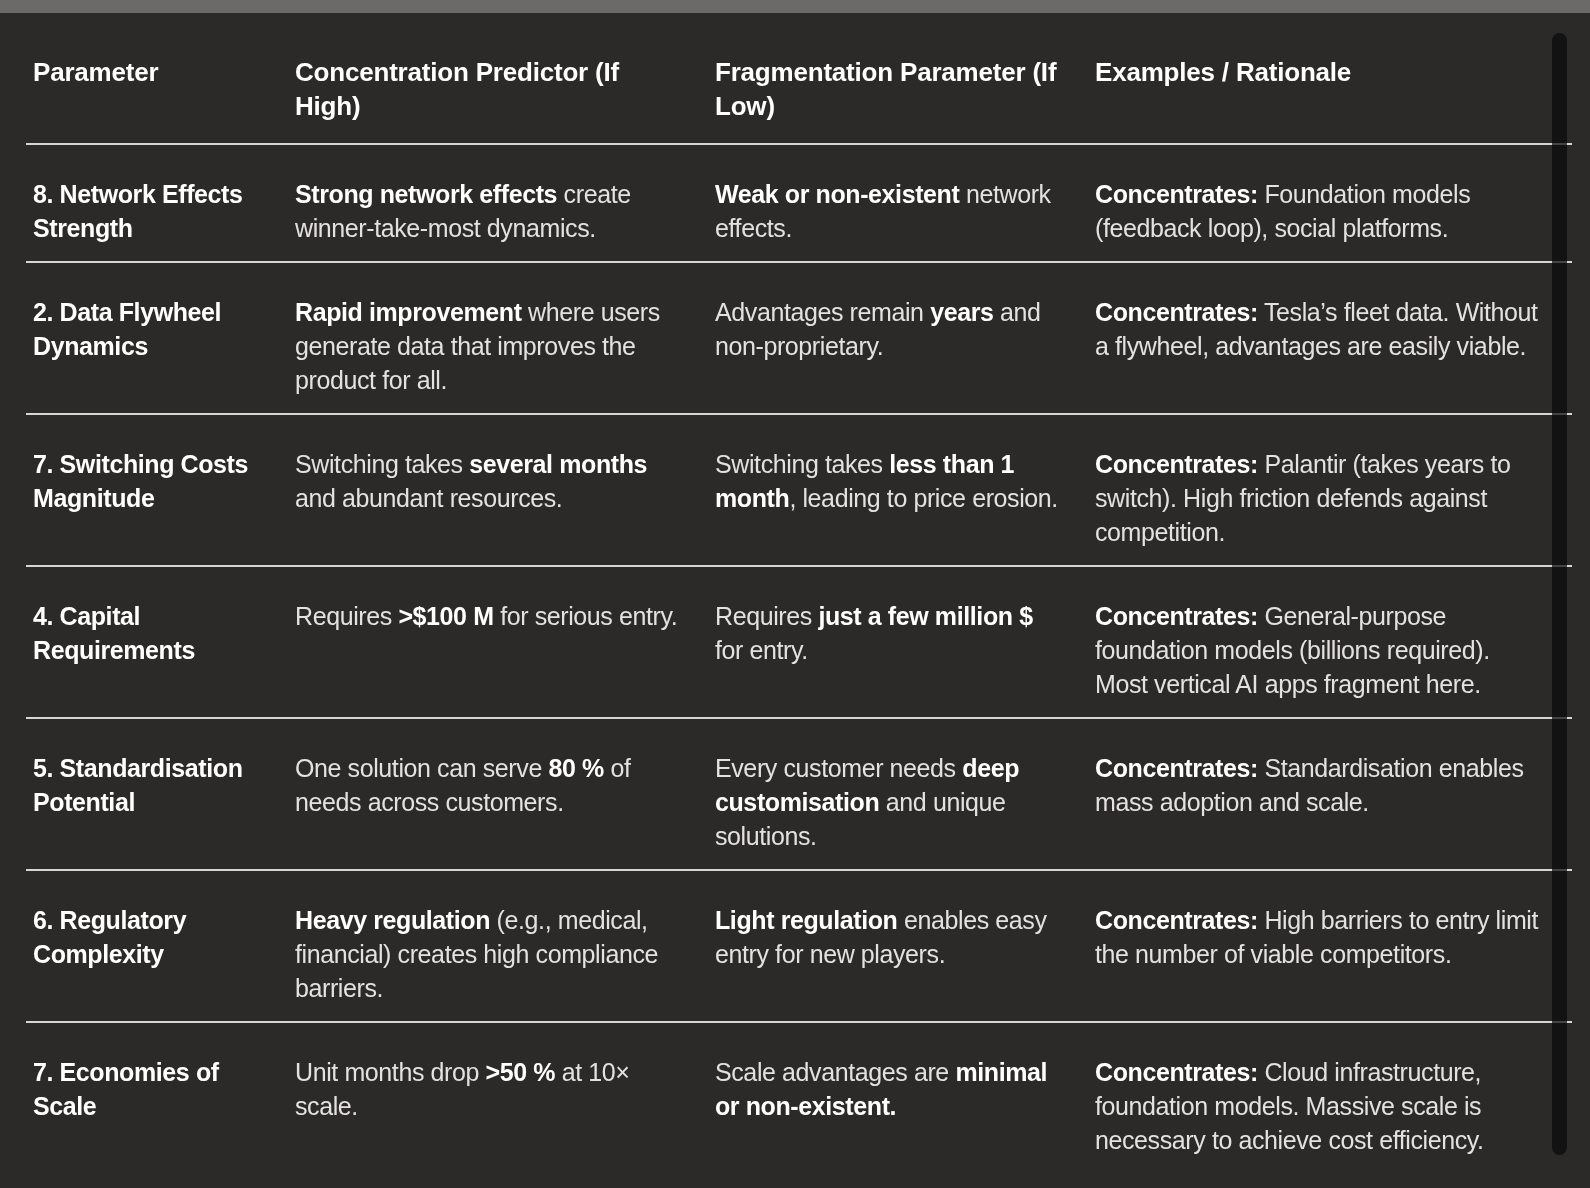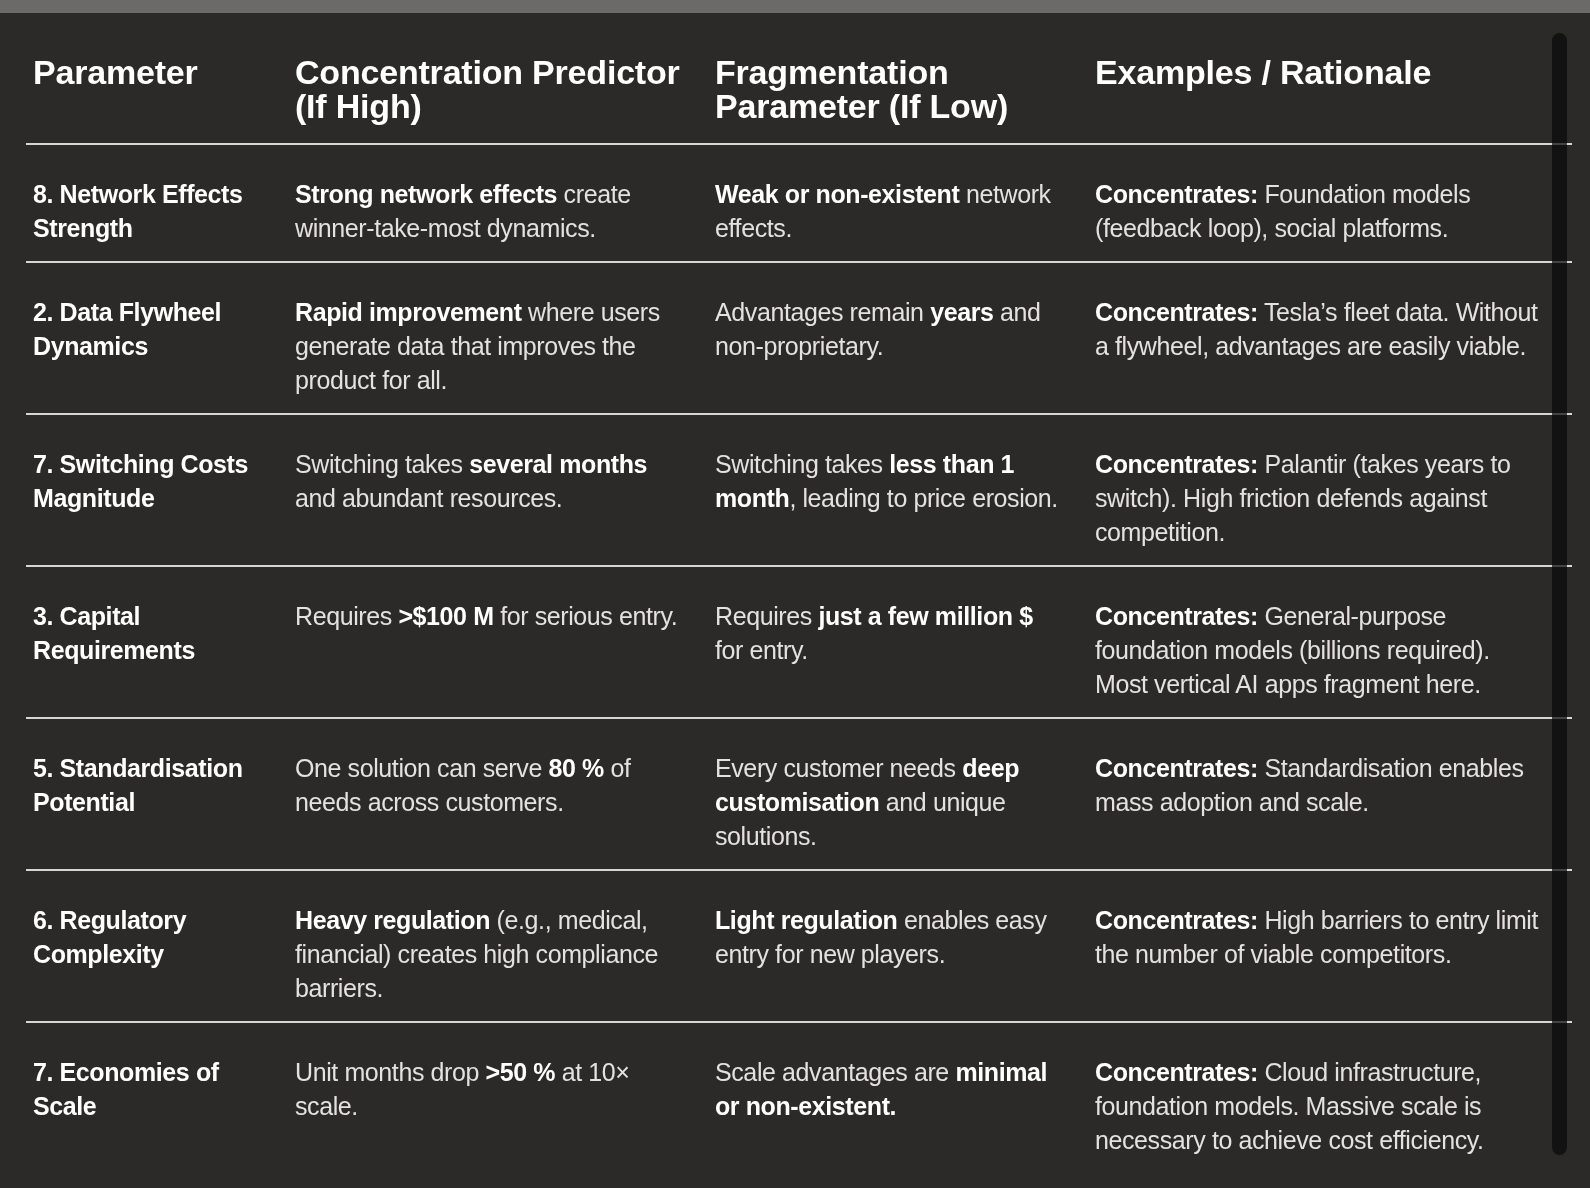--- a/index.html
+++ b/index.html
@@ -31,21 +31,21 @@
     width:1546px;
     border-collapse:collapse;
     table-layout:fixed;
     font-size:25px;
     line-height:34px;
     letter-spacing:-0.4px;
   }
   th{
     text-align:left;
     vertical-align:top;
-    font-size:34px;
+    font-size:26px;
     font-weight:bold;
     color:var(--bold);
     padding:42px 30px 20px 0;
     letter-spacing:-0.2px;
   }
   tbody tr{
     border-top:2px solid var(--divider);
   }
   td{
     vertical-align:top;
@@ -107,21 +107,21 @@
           <td class="cell-fragmentation"><span>Advantages remain </span><b>years</b><span> and non-proprietary.</span></td>
           <td class="cell-examples"><b>Concentrates:</b><span> Tesla’s fleet data. Without a flywheel, advantages are easily viable.</span></td>
         </tr>
         <tr>
           <td class="cell-parameter"><b>7. Switching Costs Magnitude</b></td>
           <td class="cell-concentration"><span>Switching takes </span><b>several months</b><span> and abundant resources.</span></td>
           <td class="cell-fragmentation"><span>Switching takes </span><b>less than 1 month</b><span>, leading to price erosion.</span></td>
           <td class="cell-examples"><b>Concentrates:</b><span> Palantir (takes years to switch). High friction defends against competition.</span></td>
         </tr>
         <tr>
-          <td class="cell-parameter"><b>3. Capital Requirements</b></td>
+          <td class="cell-parameter"><b>4. Capital Requirements</b></td>
           <td class="cell-concentration"><span>Requires </span><b>&gt;$100 M</b><span> for serious entry.</span></td>
           <td class="cell-fragmentation"><span>Requires </span><b>just a few million $</b><span> for entry.</span></td>
           <td class="cell-examples"><b>Concentrates:</b><span> General-purpose foundation models (billions required). Most vertical AI apps fragment here.</span></td>
         </tr>
         <tr>
           <td class="cell-parameter"><b>5. Standardisation Potential</b></td>
           <td class="cell-concentration"><span>One solution can serve </span><b>80 %</b><span> of needs across customers.</span></td>
           <td class="cell-fragmentation"><span>Every customer needs </span><b>deep customisation</b><span> and unique solutions.</span></td>
           <td class="cell-examples"><b>Concentrates:</b><span> Standardisation enables mass adoption and scale.</span></td>
         </tr>

